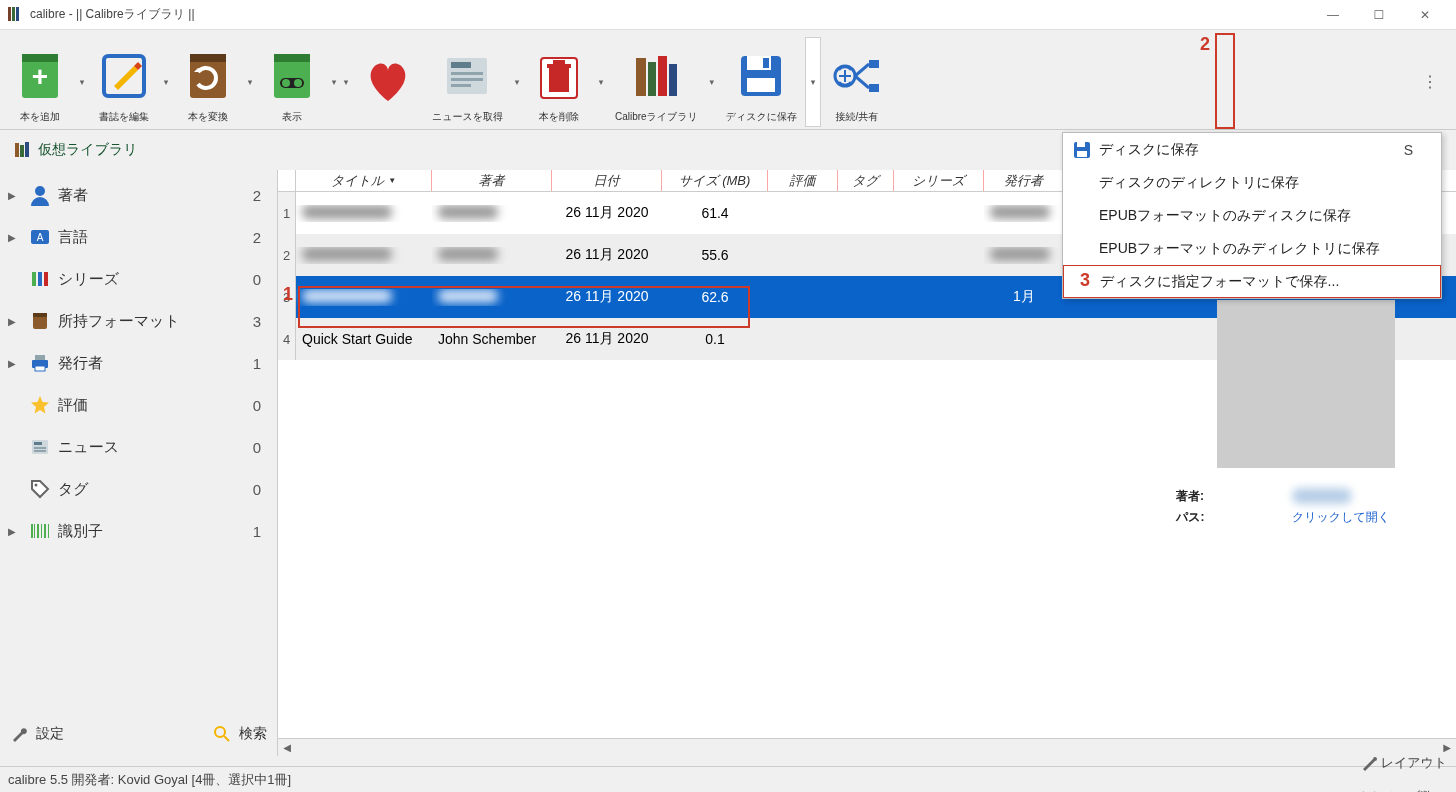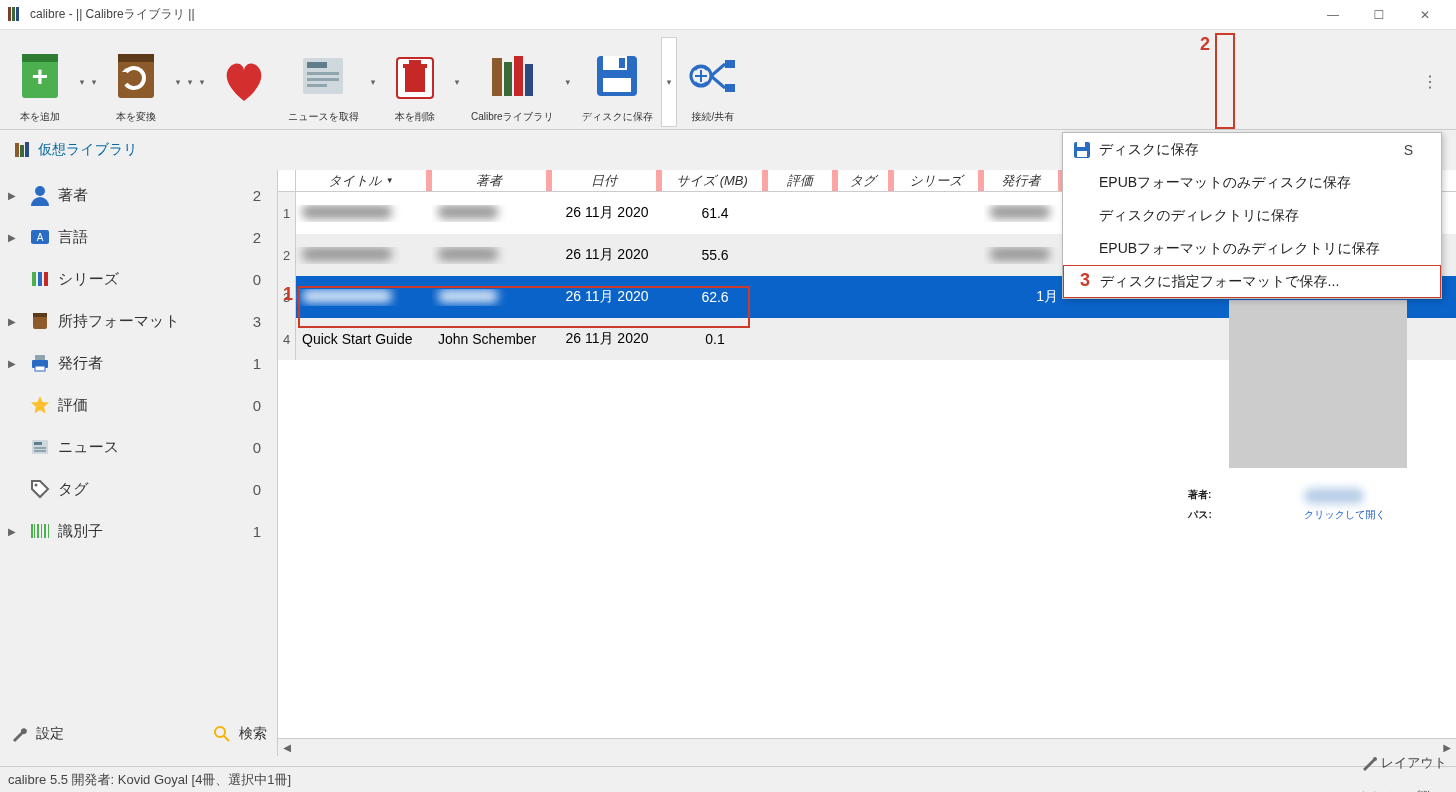--- a/index.html
+++ b/index.html
@@ -18,21 +18,21 @@
 .tbtn { display: flex; flex-direction: column; align-items: center; justify-content: flex-end; padding: 4px 8px 6px; min-width: 70px; height: 96px; }
 .tbtn .ticon { width: 56px; height: 56px; display: flex; align-items: center; justify-content: center; margin-bottom: 6px; }
 .tbtn .tlabel { font-size: 10px; color: #333; }
 .tsep { width: 12px; height: 90px; display: flex; align-items: center; justify-content: center; color: #999; }
 .tsep::after { content: "▾"; font-size: 9px; color: #666; }
 .dropbtn { width: 16px; height: 90px; border: 1px solid #d0d0d0; background: #fff; display: flex; align-items: center; justify-content: center; font-size: 9px; color: #666; }
 .kebab { margin-left: auto; padding: 0 12px; font-size: 16px; color: #666; letter-spacing: 2px; }
 
 
 .searchrow { height: 40px; display: flex; align-items: center; padding: 4px 6px; background: #f0f0f0; }
-.vlib { display: flex; align-items: flex-end; padding: 4px 8px; font-size: 14px; color: #0369a1; }
+.vlib { display: flex; align-items: flex-end; padding: 4px 8px; font-size: 14px; color: #14532d; }
 .vlib .libicon { margin-right: 6px; }
 .searchbox { flex: 1; margin-left: 8px; height: 30px; border: 1px solid #c0c0c0; background: #fff; border-radius: 2px; display: flex; align-items: center; padding: 0 6px; }
 .searchbox .gear { margin-right: 6px; color: #4a88c7; }
 .searchbox input { border: none; outline: none; flex: 1; font-size: 14px; color: #888; }
 
 
 .main { display: flex; height: 586px; background: #fff; }
 .sidebar { width: 278px; background: #f0f0f0; border-right: 1px solid #ccc; display: flex; flex-direction: column; }
 .sblist { flex: 1; padding-top: 4px; }
 .sbitem { display: flex; align-items: center; height: 42px; padding: 0 8px; }
@@ -40,34 +40,34 @@
 .sbitem .sicon { width: 24px; height: 24px; margin: 0 6px; display: flex; align-items: center; justify-content: center; }
 .sbitem .slabel { font-size: 15px; color: #333; flex: 1; }
 .sbitem .scount { font-size: 15px; color: #555; padding-right: 8px; }
 .sbfooter { height: 44px; display: flex; align-items: center; padding: 0 10px; justify-content: space-between; }
 .sbfbtn { display: flex; align-items: center; font-size: 14px; color: #333; }
 .sbfbtn svg, .sbfbtn .ico { margin-right: 4px; }
 
 
 .tablewrap { flex: 1; display: flex; flex-direction: column; position: relative; overflow: hidden; }
 .thead { display: flex; height: 22px; background: #fff; border-bottom: 1px solid #ccc; }
-.th { border-right: 6px solid #fca5a5; font-size: 13px; color: #333; display: flex; align-items: center; justify-content: center; font-style: italic; }
+.th { border-right: 1px solid #fca5a5; font-size: 13px; color: #333; display: flex; align-items: center; justify-content: center; font-style: italic; }
 .th .sort { font-size: 8px; margin-left: 4px; }
 .tbody { flex: 1; background: #fff; }
 .trow { display: flex; height: 42px; align-items: center; }
 .trow.alt { background: #eee; }
 .trow.sel { background: #0a63c9; color: #fff; }
 .rownum { width: 18px; text-align: center; font-size: 13px; color: #555; border-right: 1px solid #ccc; height: 100%; display:flex; align-items:center; justify-content:center; background:#f0f0f0;}
 .trow.sel .rownum { color:#555; }
 .td { padding: 0 6px; font-size: 14px; overflow: hidden; white-space: nowrap; }
 .hscroll { height: 18px; background: #f0f0f0; border-top: 1px solid #ccc; display:flex; align-items:center; }
 .hscroll .arrow { width:18px; text-align:center; font-size:10px; color:#666; }
 
 
-.details { position: absolute; right: 8px; top: 300px; width: 260px; font-size: 10px; }
+.details { position: absolute; right: 20px; top: 300px; width: 260px; font-size: 12px; }
 .cover { width: 178px; height: 168px; background: #ccc; margin: 0 auto 20px; }
 .drow { display: flex; margin-bottom: 4px; }
 .drow .dk { font-weight: bold; color: #222; width: 116px; }
 .drow .dv { color: #1a5fce; }
 .blurspot { filter: blur(4px); background: #b8cfe8; border-radius: 8px; display:inline-block; width:60px; height:16px; }
 
 
 .ddmenu { position: absolute; top: 132px; left: 1062px; width: 380px; background: #fff; border: 1px solid #bbb; box-shadow: 2px 2px 6px rgba(0,0,0,0.2); z-index: 50; }
 .dditem { height: 33px; display: flex; align-items: center; padding: 0 28px 0 36px; font-size: 14px; color: #222; position: relative; }
 .dditem.hasicon { padding-left: 10px; }
@@ -113,35 +113,57 @@
         <svg width="56" height="56">
           <rect x="10" y="6" width="36" height="44" rx="3" fill="#4caf50"></rect>
           <rect x="10" y="6" width="36" height="8" fill="#2e7d32"></rect>
           <text x="28" y="38" text-anchor="middle" font-size="28" fill="#fff" font-weight="bold">+</text>
         </svg>
       </div>
     <span class="tlabel">本を追加</span>
   </div>
   <div class="tsep"></div>
 
+  <div class="tbtn">
+    <div class="ticon">
+        <svg width="56" height="56">
+          <rect x="8" y="8" width="40" height="40" rx="4" fill="none" stroke="#2a6bc4" stroke-width="4"></rect>
+          <path d="M18 38 L38 18 L42 22 L22 42 Z" fill="#f4b400"></path>
+          <path d="M38 18 L42 14 L46 18 L42 22 Z" fill="#d84315"></path>
+        </svg>
+      </div>
+    <span class="tlabel">書誌を編集</span>
+  </div>
   <div class="tsep"></div>
 
   <div class="tbtn">
     <div class="ticon">
         <svg width="56" height="56">
           <rect x="10" y="6" width="36" height="44" rx="3" fill="#8d5a2b"></rect>
           <rect x="10" y="6" width="36" height="8" fill="#5d3a1a"></rect>
           <path d="M18 24 a10 10 0 1 1 0 12" stroke="#fff" stroke-width="4" fill="none"></path>
           <path d="M18 20 l-4 4 l8 0 z" fill="#fff"></path>
         </svg>
       </div>
     <span class="tlabel">本を変換</span>
   </div>
   <div class="tsep"></div>
 
+  <div class="tbtn">
+    <div class="ticon">
+        <svg width="56" height="56">
+          <rect x="10" y="6" width="36" height="44" rx="3" fill="#4caf50"></rect>
+          <rect x="10" y="6" width="36" height="8" fill="#2e7d32"></rect>
+          <rect x="16" y="30" width="24" height="10" rx="5" fill="#222"></rect>
+          <circle cx="22" cy="35" r="4" fill="#4caf50"></circle>
+          <circle cx="34" cy="35" r="4" fill="#4caf50"></circle>
+        </svg>
+      </div>
+    <span class="tlabel">表示</span>
+  </div>
   <div class="tsep"></div>
 
   <div class="tsep"></div>
 
   <div class="tbtn" style="min-width:56px">
     <div class="ticon">
         <svg width="56" height="56">
           <path d="M28 50 C10 36 6 22 16 14 c6 -4 12 0 12 6 c0 -6 6 -10 12 -6 c10 8 6 22 -12 36 z" fill="#d32f2f"></path>
         </svg>
       </div>
@@ -406,21 +428,21 @@
       </div>
       <div class="trow sel">
         <div class="rownum">3</div>
         <div class="td" style="width:136px"><span class="blurcell" style="width:90px"></span></div>
         <div class="td" style="width:120px"><span class="blurcell" style="width:60px"></span></div>
         <div class="td" style="width:110px;text-align:center">26 11月 2020</div>
         <div class="td" style="width:106px;text-align:center">62.6</div>
         <div class="td" style="width:70px"></div>
           <div class="td" style="width:56px"></div>
           <div class="td" style="width:90px"></div>
-        <div class="td" style="width:80px;text-align:right">1月</div>
+        <div class="td" style="width:80px;text-align:center">1月</div>
       </div>
       <div class="trow alt">
         <div class="rownum">4</div>
         <div class="td" style="width:136px">Quick Start Guide</div>
         <div class="td" style="width:120px">John Schember</div>
         <div class="td" style="width:110px;text-align:center">26 11月 2020</div>
         <div class="td" style="width:106px;text-align:center">0.1</div>
         <div class="td" style="width:70px"></div>
           <div class="td" style="width:56px"></div>
           <div class="td" style="width:90px"></div>
@@ -453,24 +475,24 @@
         <svg width="18" height="18">
           <rect x="1" y="1" width="16" height="16" rx="2" fill="#2a6bc4"></rect>
           <rect x="4" y="1" width="8" height="5" fill="#fff"></rect>
           <rect x="4" y="10" width="10" height="6" fill="#fff"></rect>
         </svg>
       </span>
     <span>ディスクに保存</span>
     <span class="shortcut">S</span>
   </div>
   <div class="dditem">
+      <span>ディスクのディレクトリに保存</span>
+    </div>
+  <div class="dditem">
       <span>EPUBフォーマットのみディスクに保存</span>
-    </div>
-  <div class="dditem">
-      <span>ディスクのディレクトリに保存</span>
     </div>
   <div class="dditem">
       <span>EPUBフォーマットのみディレクトリに保存</span>
     </div>
   <div class="dditem boxed">
       <span>ディスクに指定フォーマットで保存...</span>
     </div>
 </div>
 
 <div class="redbox" style="top:286px;left:298px;width:452px;height:42px"></div>

